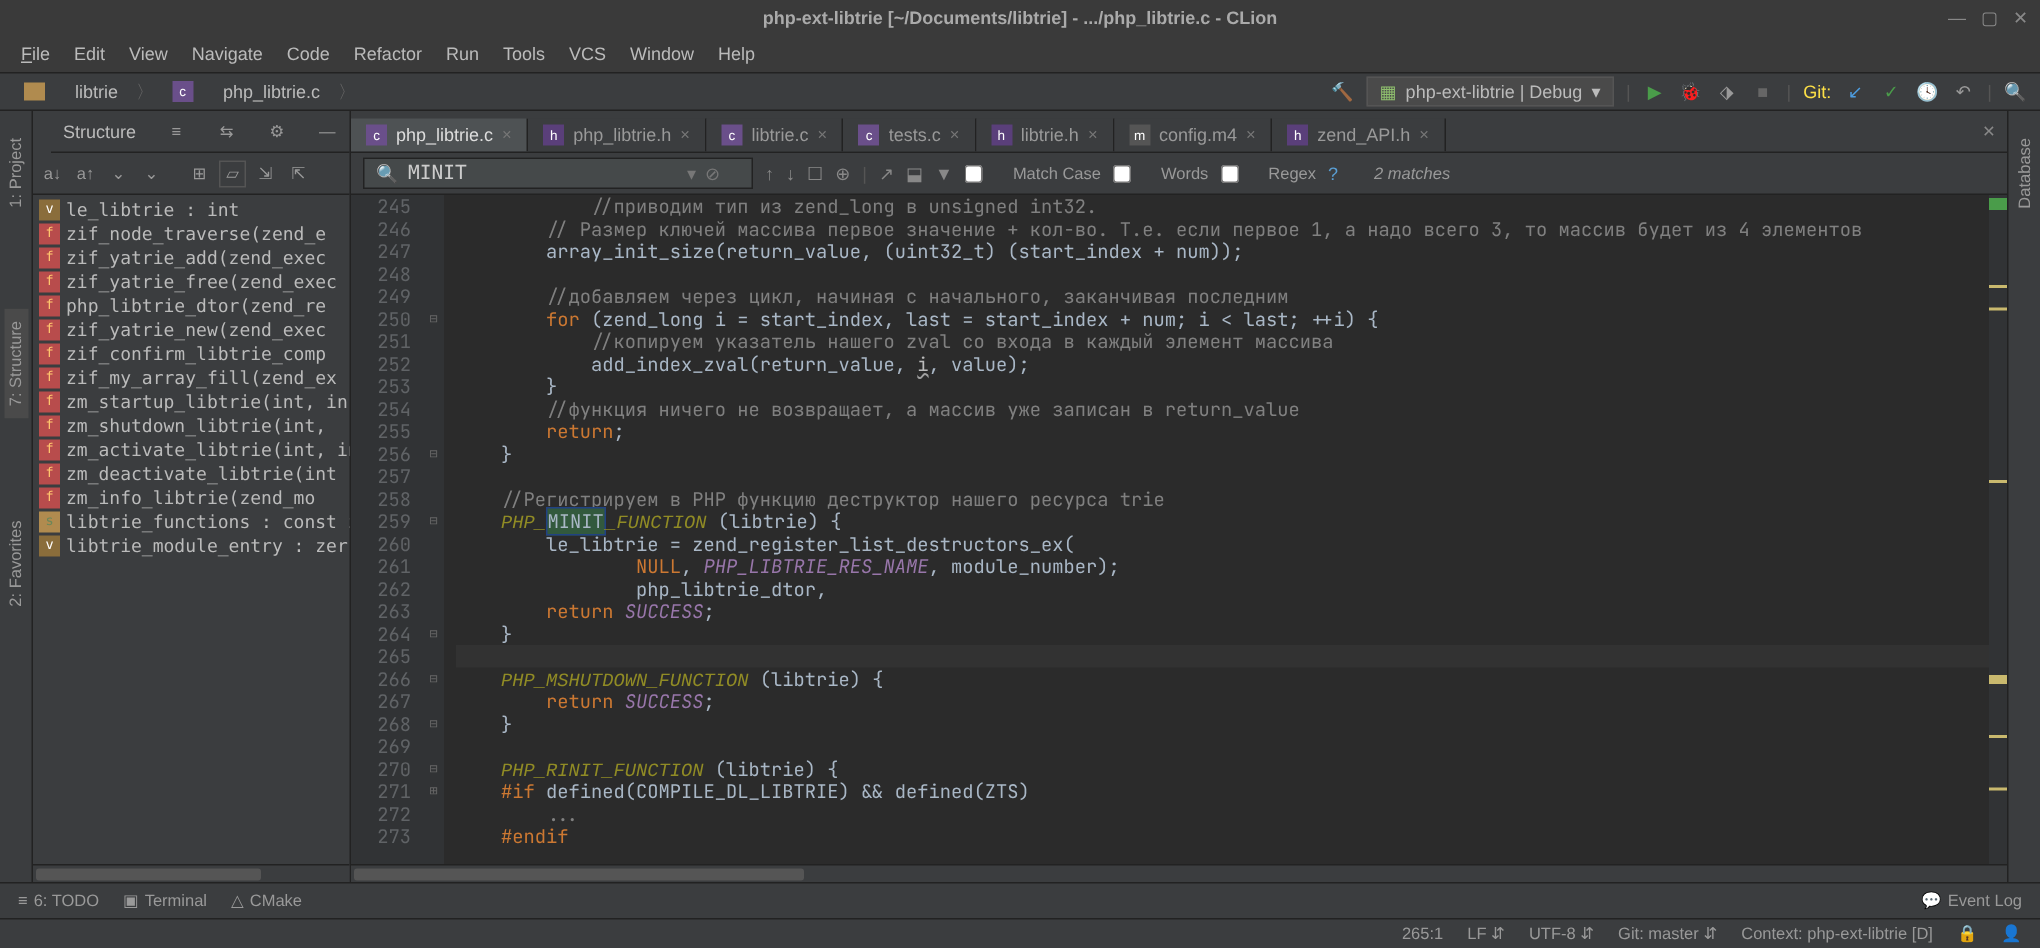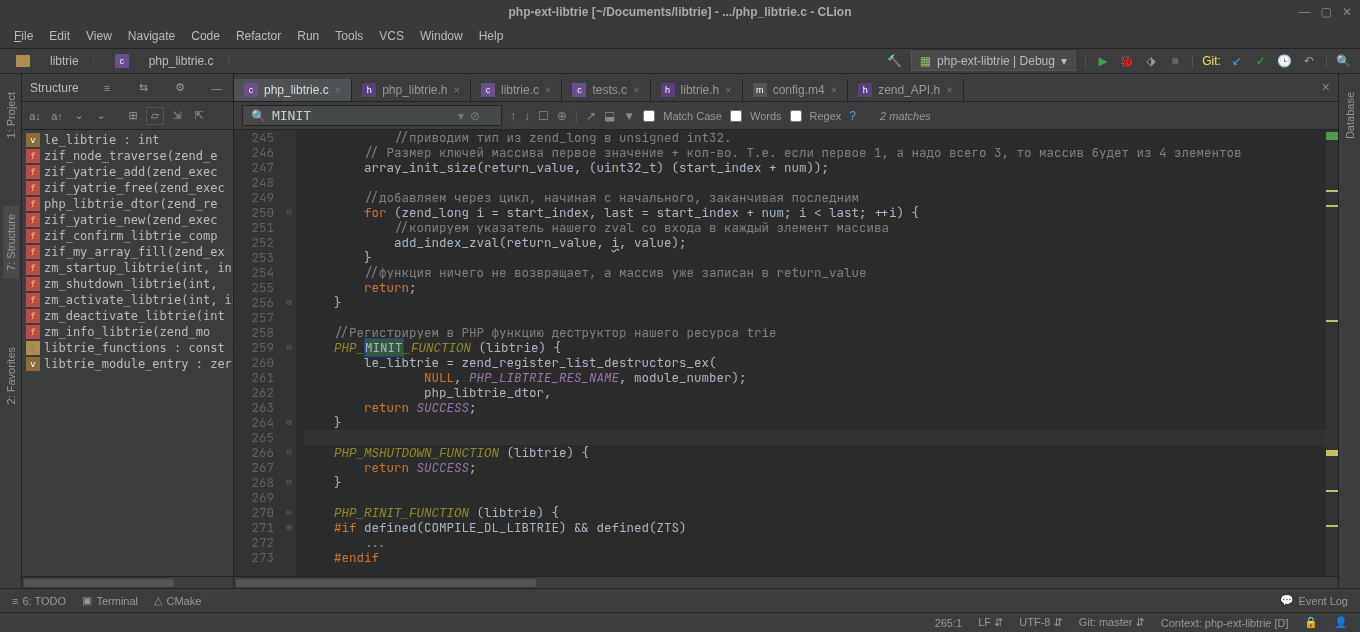--- a/index.html
+++ b/index.html
@@ -19,41 +19,41 @@
 .nav-spacer { flex:1; }
 .nav-right { display:flex; align-items:center; gap:8px; }
 .nav-icon { width:16px; height:16px; display:inline-flex; align-items:center; justify-content:center; color:#8fbf6e; }
 .config-select { background:#4a4a4a; color:#bbb; padding:2px 8px; border:1px solid #555; display:flex; align-items:center; gap:6px; }
 .main-area { display:flex; height:calc(100% - 24px - 24px - 26px - 24px - 20px); }
 .left-tool-strip { width:22px; background:#3b3d3f; display:flex; flex-direction:column; align-items:center; padding-top:10px; gap:60px; border-right:1px solid #222; }
 .tool-strip-item { writing-mode:vertical-rl; transform:rotate(180deg); color:#999; font-size:11px; padding:8px 2px; }
 .tool-strip-item.active { background:#4a4a4a; }
 .right-tool-strip { width:22px; background:#3b3d3f; display:flex; flex-direction:column; align-items:center; padding-top:10px; border-left:1px solid #222; }
 .structure-panel { width:212px; background:#3b3d3f; display:flex; flex-direction:column; border-right:1px solid #222; }
-.panel-header { height:28px; display:flex; align-items:center; padding:0 8px; gap:20px; border-bottom:1px solid #222; }
+.panel-header { height:28px; display:flex; align-items:center; padding:0 8px; gap:20px; border-bottom:1px solid #222;margin-left:12px; }
 .panel-title { flex:1; color:#bbb; }
 .panel-toolbar { height:28px; display:flex; align-items:center; padding:0 4px; gap:4px; border-bottom:1px solid #222; }
 .tb-icon { width:18px; height:18px; display:inline-flex; align-items:center; justify-content:center; color:#999; font-size:11px; }
 .tb-icon.boxed { border:1px solid #555; }
 .structure-list { flex:1; overflow:hidden; padding:2px 0; }
 .struct-item { display:flex; align-items:center; gap:4px; padding:1px 4px; color:#bbb; font-family:monospace; font-size:12px; white-space:nowrap; overflow:hidden; }
 .struct-icon { width:14px; height:14px; font-size:9px; display:inline-flex; align-items:center; justify-content:center; color:#fff; flex-shrink:0; }
 .struct-icon.var { background:#8a6d3b; }
 .struct-icon.fn { background:#b84c4c; }
 .struct-icon.str { background:#b08b4f; }
 .editor-area { flex:1; display:flex; flex-direction:column; background:#2b2b2b; overflow:hidden; position:relative; }
 .tab-bar { height:28px; display:flex; align-items:flex-end; background:#3b3d3f; border-bottom:1px solid #222; overflow:hidden; }
 .tab { display:flex; align-items:center; gap:6px; padding:4px 10px; color:#999; background:#3b3d3f; border-right:1px solid #222; font-size:12px; white-space:nowrap; }
 .tab.active { background:#4e5254; color:#ddd; }
 .tab-close { color:#777; font-size:11px; }
 .search-bar { height:28px; display:flex; align-items:center; background:#3b3d3f; border-bottom:1px solid #222; gap:8px; padding:0 8px; }
 .search-box { display:flex; align-items:center; background:#45494a; border:1px solid #222; padding:2px 8px; gap:6px; width:260px; }
 .search-input { background:transparent; border:none; color:#ccc; font-family:monospace; font-size:13px; width:180px; outline:none; }
 .search-icons { display:flex; gap:8px; color:#888; }
-.chk { display:flex; gap:8px; color:#999; font-size:11px; }
+.chk { display:flex; gap:20px; color:#999; font-size:11px; }
 .chk input { width:12px; height:12px; }
 .match-info { color:#999; font-size:11px;font-style:italic; }
 .question { color:#5a9fd4; }
 .code-area { flex:1; display:flex; overflow:hidden; font-family:"JetBrains Mono","Consolas",monospace; font-size:12.5px; line-height:15px; }
 .gutter { width:48px; background:#313335; text-align:right; padding:0 8px 0 4px; color:#606366; }
 .gut-line { height:15px; }
 .fold-gutter { width:14px; background:#313335; color:#666; }
 .fold-line { height:15px; display:flex; align-items:center; justify-content:center; font-size:9px; }
 .code-content { flex:1; background:#2b2b2b; padding-left:8px; overflow:hidden; position:relative; }
 .code-line { height:15px; white-space:pre; }

